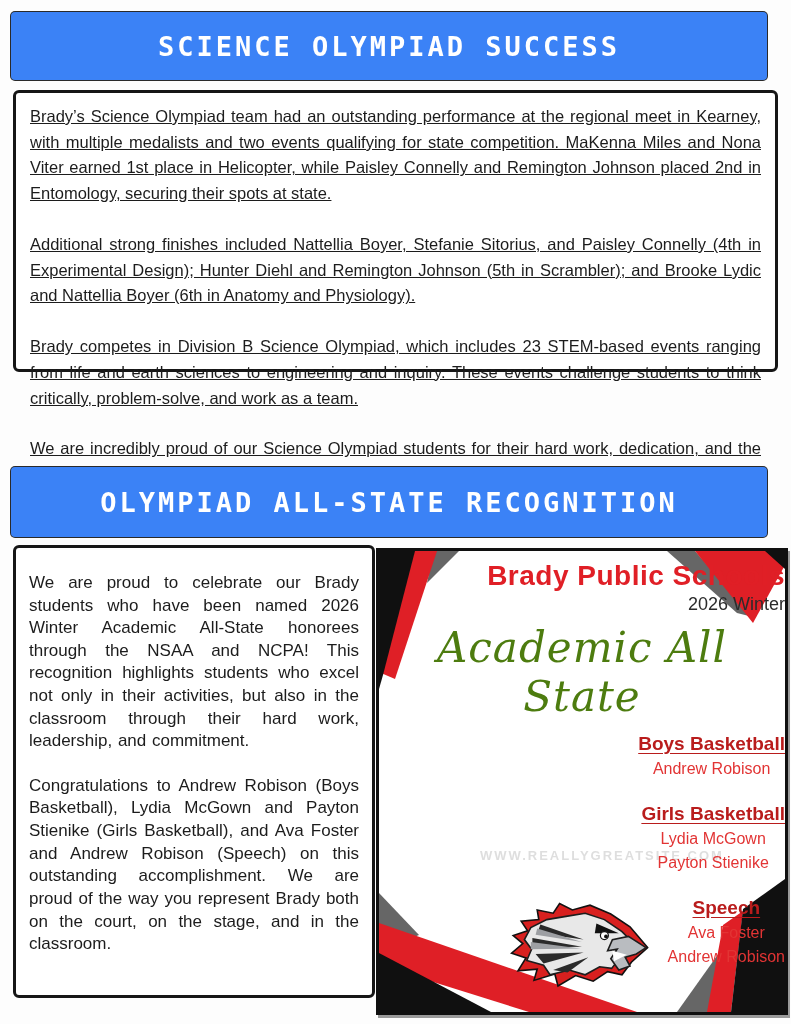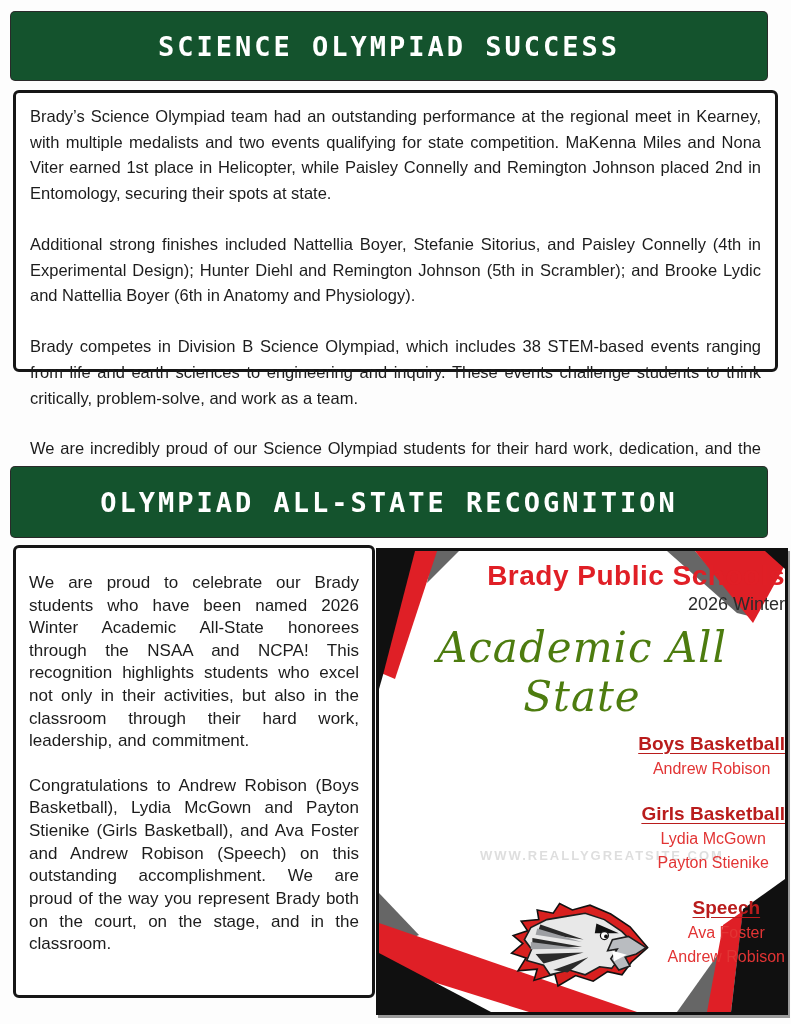--- a/index.html
+++ b/index.html
@@ -11,21 +11,21 @@
     margin: 0 auto;
     background: #fdfdfd;
     font-family: "Liberation Sans", sans-serif;
     color: #1c1c1c;
     overflow: hidden;
   }
   .banner {
     position: absolute;
     left: 11px;
     right: 24px;
-    background: #14532d;
+    background: #3b82f6;
     border-radius: 4px;
     display: flex;
     align-items: center;
     justify-content: center;
     box-shadow: 0 0 0 1px #2a2a2a;
   }
   #banner-science { top: 12px; height: 68px; }
   #banner-academic { top: 467px; height: 70px; }
   .banner-title {
     color: #ffffff;
@@ -43,20 +43,21 @@
   }
   #science-box {
     left: 13px;
     right: 13px;
     top: 90px;
     height: 282px;
     padding: 11px 14px 8px 14px;
     font-size: 16.5px;
     line-height: 1.56;
     text-align: justify;
+    text-decoration: underline;
   }
   #science-box p { margin-bottom: 25px; }
   #academic-box {
     left: 13px;
     top: 545px;
     width: 362px;
     height: 453px;
     padding: 24px 13px 8px 13px;
     font-size: 17px;
     line-height: 1.33;
@@ -152,21 +153,21 @@
 
 <div class="page">
 
   <div class="banner" id="banner-science">
     <div class="banner-title">SCIENCE OLYMPIAD SUCCESS</div>
   </div>
 
   <div class="textbox" id="science-box">
     <p>Brady’s Science Olympiad team had an outstanding performance at the regional meet in Kearney, with multiple medalists and two events qualifying for state competition. MaKenna Miles and Nona Viter earned 1st place in Helicopter, while Paisley Connelly and Remington Johnson placed 2nd in Entomology, securing their spots at state.</p>
     <p>Additional strong finishes included Nattellia Boyer, Stefanie Sitorius, and Paisley Connelly (4th in Experimental Design); Hunter Diehl and Remington Johnson (5th in Scrambler); and Brooke Lydic and Nattellia Boyer (6th in Anatomy and Physiology).</p>
-    <p>Brady competes in Division B Science Olympiad, which includes 38 STEM-based events ranging from life and earth sciences to engineering and inquiry. These events challenge students to think critically, problem-solve, and work as a team.</p>
+    <p>Brady competes in Division B Science Olympiad, which includes 23 STEM-based events ranging from life and earth sciences to engineering and inquiry. These events challenge students to think critically, problem-solve, and work as a team.</p>
     <p>We are incredibly proud of our Science Olympiad students for their hard work, dedication, and the way they represent Brady in and out of competition. The team will compete next in Ogallala on April 8, with the opportunity to advance to state on April 18.</p>
   </div>
 
   <div class="banner" id="banner-academic">
     <div class="banner-title">OLYMPIAD ALL-STATE RECOGNITION</div>
   </div>
 
   <div class="textbox" id="academic-box">
     <p>We are proud to celebrate our Brady students who have been named 2026 Winter Academic All-State honorees through the NSAA and NCPA! This recognition highlights students who excel not only in their activities, but also in the classroom through their hard work, leadership, and commitment.</p>
     <p>Congratulations to Andrew Robison (Boys Basketball), Lydia McGown and Payton Stienike (Girls Basketball), and Ava Foster and Andrew Robison (Speech) on this outstanding accomplishment. We are proud of the way you represent Brady both on the court, on the stage, and in the classroom.</p>

